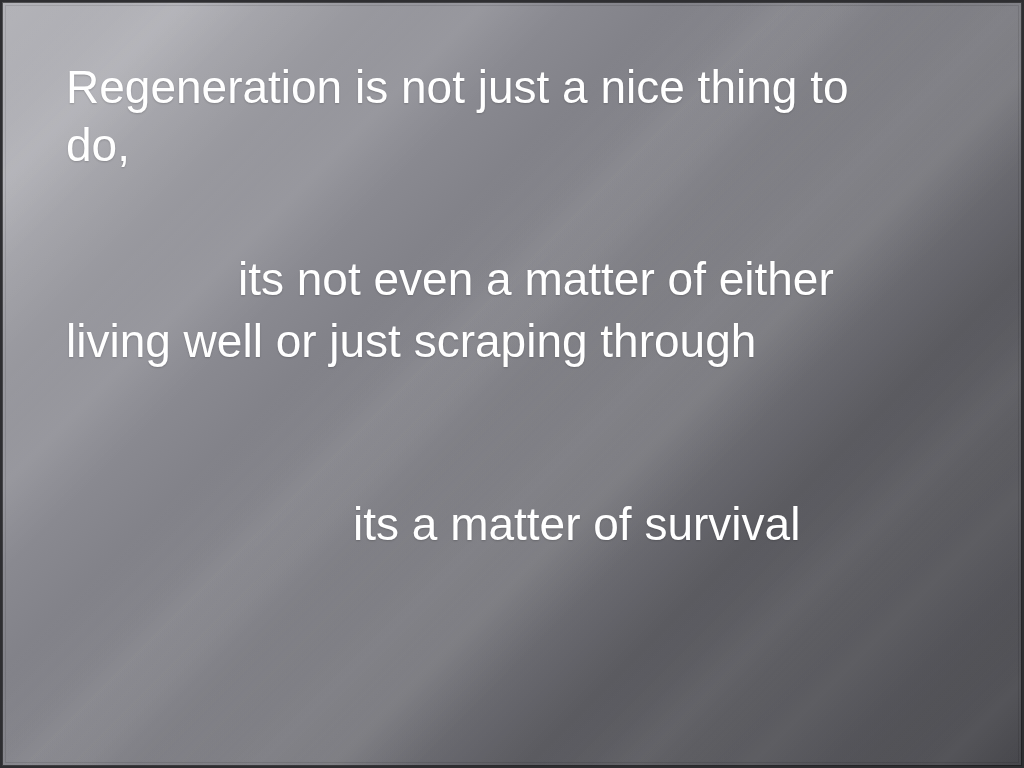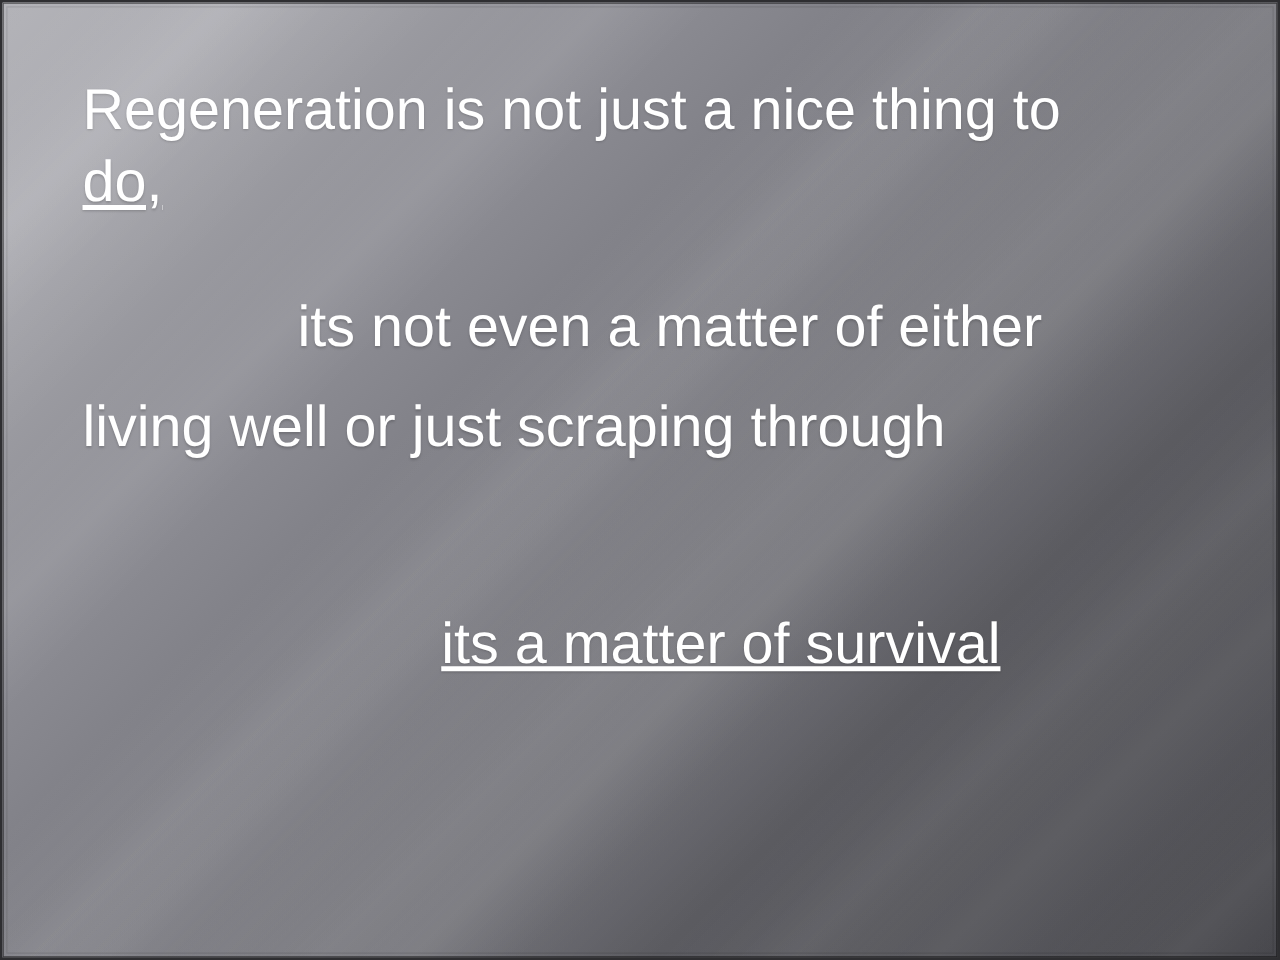--- a/index.html
+++ b/index.html
@@ -118,26 +118,26 @@
     color: #ffffff;
     font-size: 46px;
     line-height: 58px;
     letter-spacing: 0px;
     white-space: pre;
     text-shadow: 0 1px 2px rgba(0,0,0,0.18);
   }
 
   
   .l1 { left: 66px;  top: 58px;  }
-  .l2 { left: 66px;  top: 116px; text-decoration: underline; }
+  .l2 { left: 66px;  top: 116px; }
   
-  .l3 { left: 238px; top: 232px; }
+  .l3 { left: 238px; top: 250px; }
   .l4 { left: 66px;  top: 312px; }
   
-  .l5 { left: 353px; top: 485px; text-decoration: underline; }
+  .l5 { left: 353px; top: 495px; }
 </style>
 </head>
 <body>
 
 <div class="slide">
 
   <div class="streaks-a"></div>
   <div class="streaks-b"></div>
   <div class="streaks-c"></div>
   <div class="vignette"></div>

